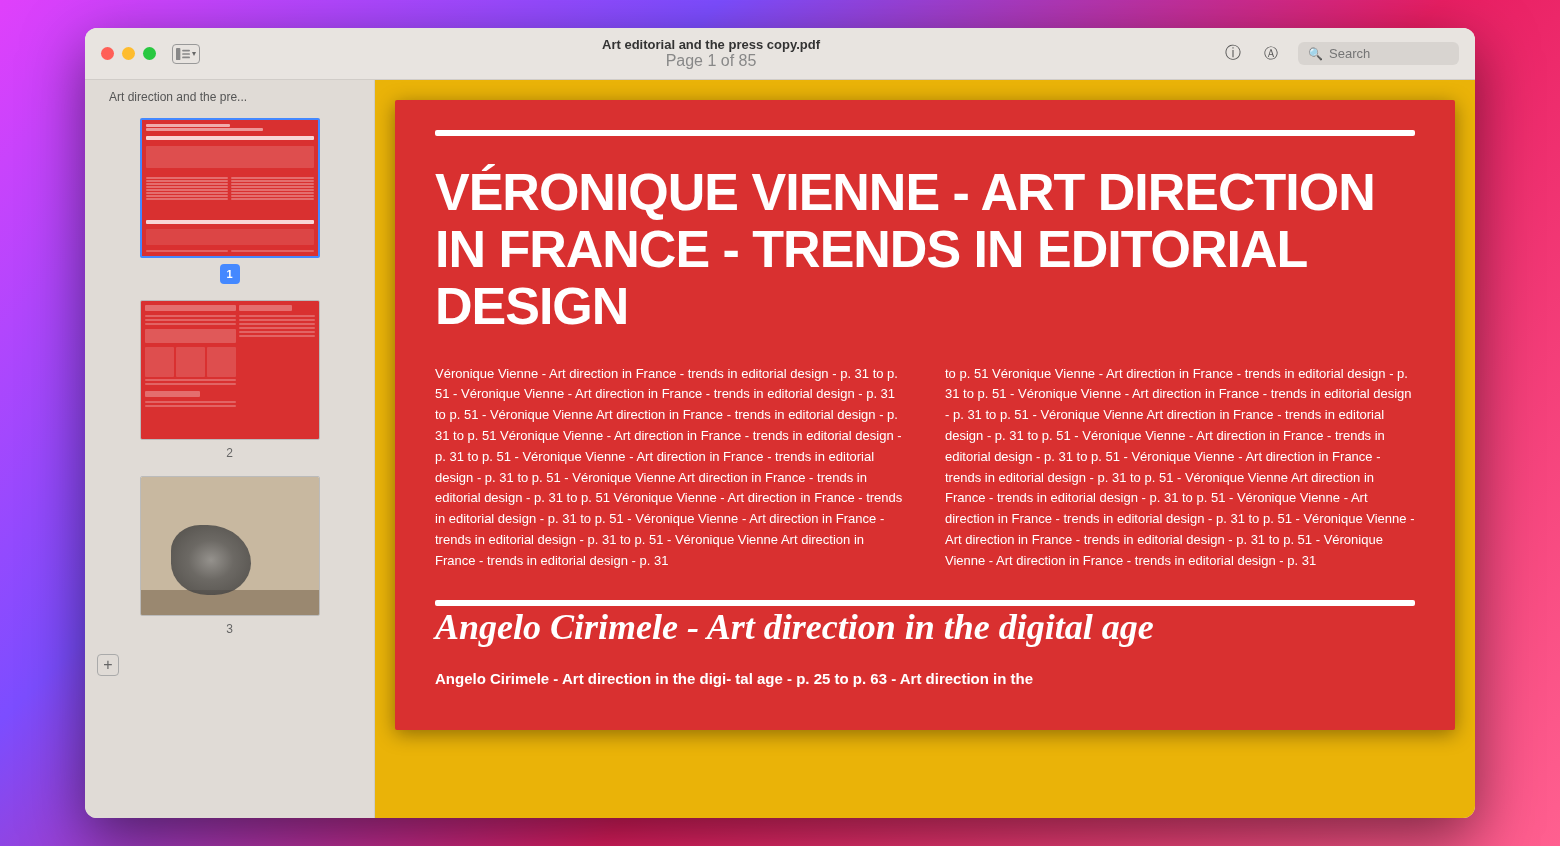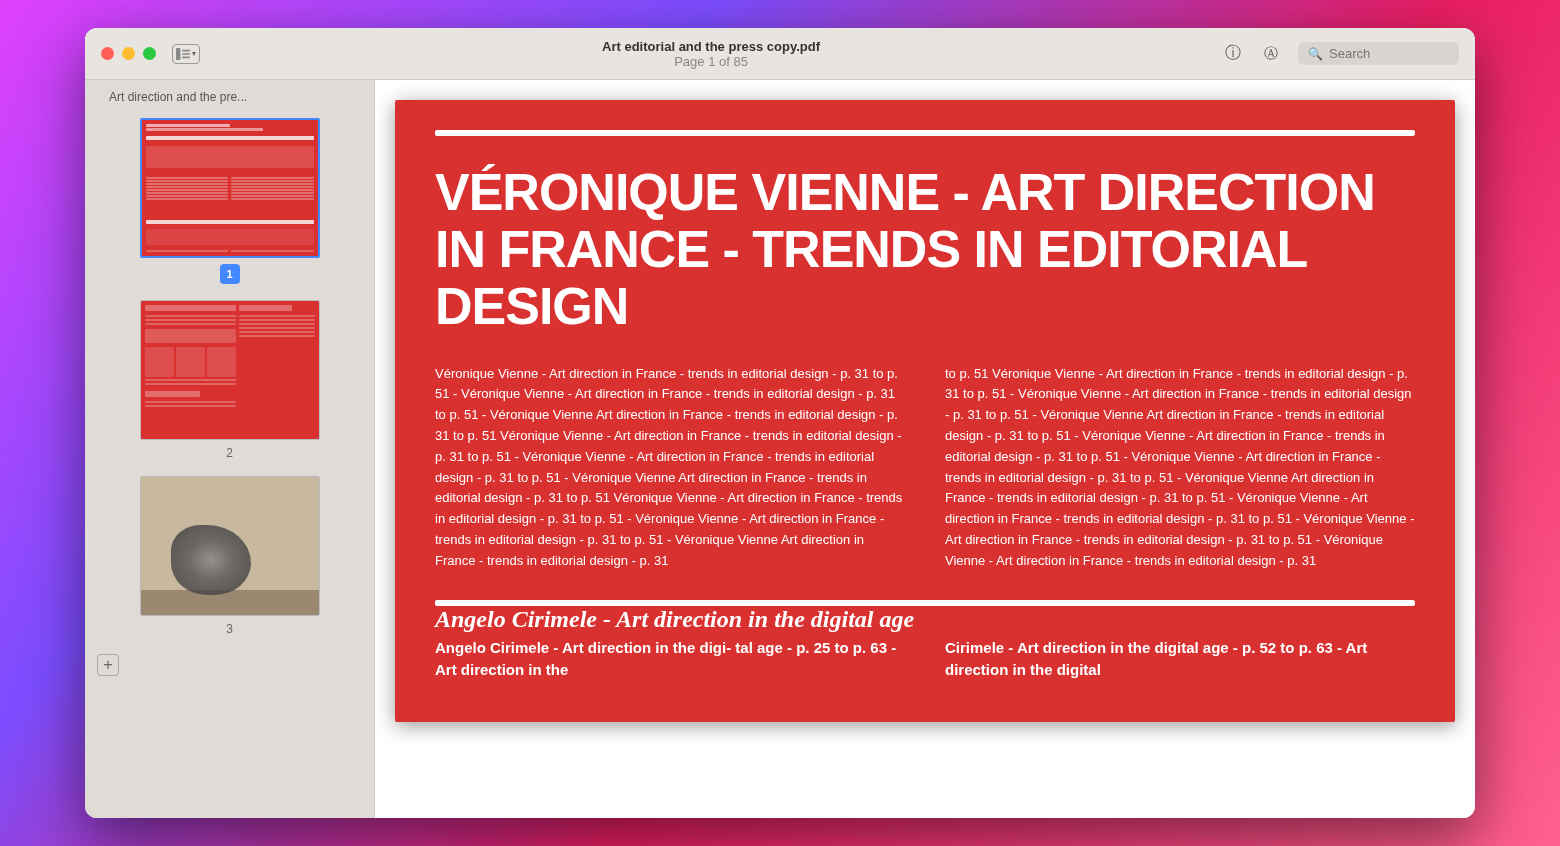--- a/index.html
+++ b/index.html
@@ -76,21 +76,21 @@
       align-items: center;
     }
 
     .titlebar-filename {
       font-size: 13px;
       font-weight: 600;
       color: #333;
     }
 
     .titlebar-page {
-      font-size: 13px;
+      font-size: 16px;
       color: #888;
     }
 
     .titlebar-right {
       display: flex;
       align-items: center;
       gap: 16px;
     }
 
     .icon-btn {
@@ -313,21 +313,21 @@
       font-size: 16px;
       color: #666;
       cursor: pointer;
       background: none;
     }
 
     
     .pdf-viewer {
       flex: 1;
       overflow-y: auto;
-      background: #ffffff;
+      background: #eab308;
       display: flex;
       flex-direction: column;
       align-items: center;
       padding: 20px;
     }
 
     .pdf-page {
       width: 100%;
       max-width: 1060px;
       background: #d93030;
@@ -371,25 +371,25 @@
     }
 
     .body-col {
       flex: 1;
       font-size: 13px;
       line-height: 1.6;
       color: white;
     }
 
     .section-title-italic {
-      font-size: 24px;
+      font-size: 36px;
       font-style: italic;
       font-weight: 600;
       color: white;
-      margin-bottom: 4px;
+      margin-bottom: 20px;
       font-family: Georgia, serif;
     }
 
     .section-body-columns {
       display: flex;
       gap: 40px;
     }
 
     .section-body-col {
       flex: 1;
@@ -547,20 +547,19 @@
           <div class="body-col">Véronique Vienne - Art direction in France - trends in editorial design - p. 31 to p. 51 - Véronique Vienne - Art direction in France - trends in editorial design - p. 31 to p. 51 - Véronique Vienne Art direction in France - trends in editorial design - p. 31 to p. 51 Véronique Vienne - Art direction in France - trends in editorial design - p. 31 to p. 51 - Véronique Vienne - Art direction in France - trends in editorial design - p. 31 to p. 51 - Véronique Vienne Art direction in France - trends in editorial design - p. 31 to p. 51 Véronique Vienne - Art direction in France - trends in editorial design - p. 31 to p. 51 - Véronique Vienne - Art direction in France - trends in editorial design - p. 31 to p. 51 - Véronique Vienne Art direction in France - trends in editorial design - p. 31</div>
           <div class="body-col">to p. 51 Véronique Vienne - Art direction in France - trends in editorial design - p. 31 to p. 51 - Véronique Vienne - Art direction in France - trends in editorial design - p. 31 to p. 51 - Véronique Vienne Art direction in France - trends in editorial design - p. 31 to p. 51 - Véronique Vienne - Art direction in France - trends in editorial design - p. 31 to p. 51 - Véronique Vienne - Art direction in France - trends in editorial design - p. 31 to p. 51 - Véronique Vienne Art direction in France - trends in editorial design - p. 31 to p. 51 - Véronique Vienne - Art direction in France - trends in editorial design - p. 31 to p. 51 - Véronique Vienne - Art direction in France - trends in editorial design - p. 31 to p. 51 - Véronique Vienne - Art direction in France - trends in editorial design - p. 31</div>
         </div>
 
         <div class="page-rule-bottom"></div>
 
         <div class="section-title-italic">Angelo Cirimele - Art direction in the digital age</div>
 
         <div class="section-body-columns">
           <div class="section-body-col">Angelo Cirimele - Art direction in the digi- tal age - p. 25 to p. 63 - Art direction in the</div>
-          <div class="section-body-col">Cirimele - Art direction in the digital age - p. 52 to p. 63 - Art direction in the digital</div>
         </div>
 
       </div>
     </div>
 
   </div>
 </div>
 
 </body></html>

